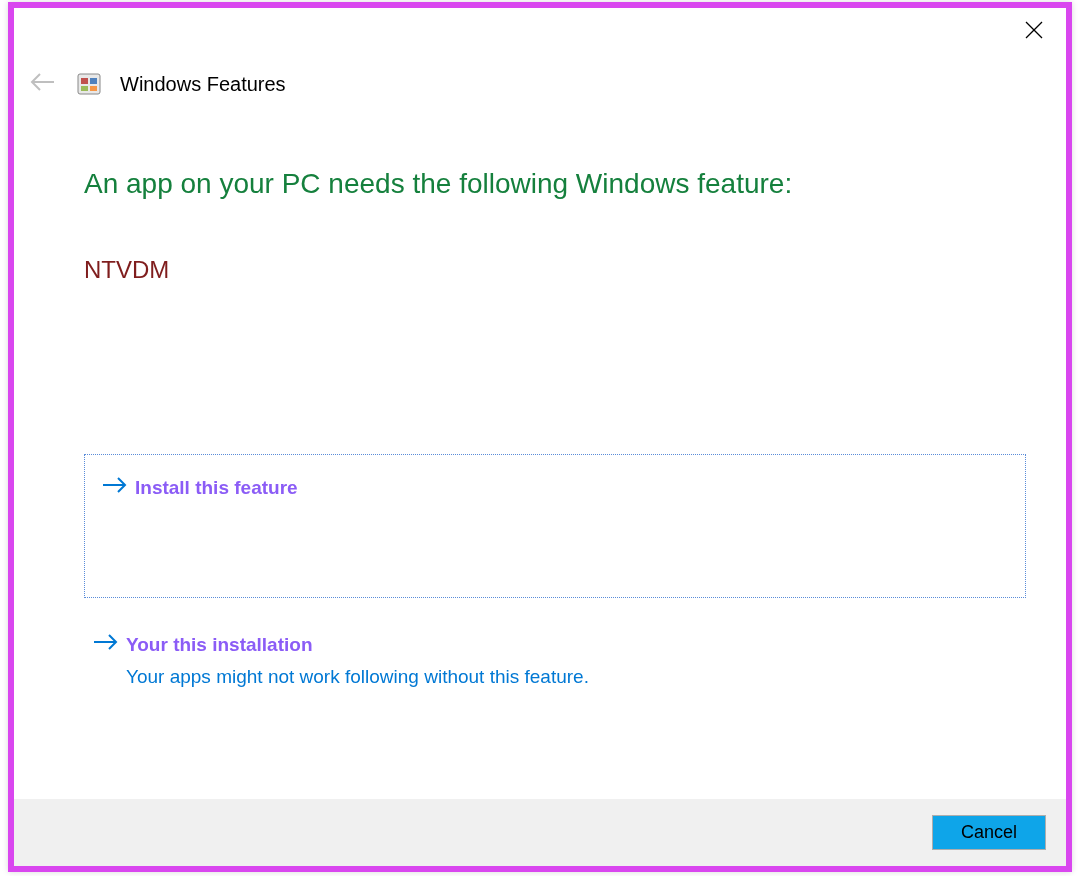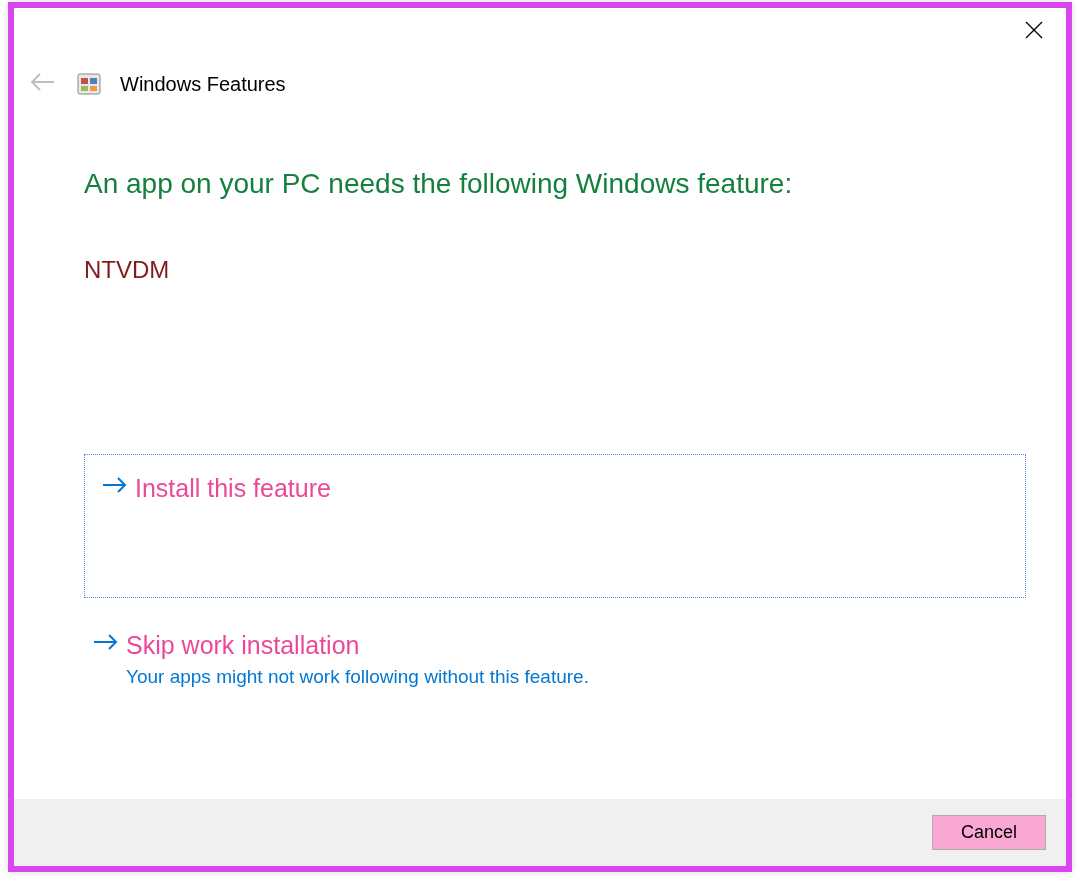--- a/index.html
+++ b/index.html
@@ -99,39 +99,39 @@
       font-size: 24px;
       line-height: 30px;
       font-weight: 400;
       width: 28px;
       text-align: center;
     }
     .option-text-wrap {
       flex: 1;
     }
     .option-title {
-      color: #ec4899;
-      font-size: 25px;
-      font-weight: 400;
+      color: #8b5cf6;
+      font-size: 19px;
+      font-weight: 700;
       line-height: 30px;
     }
     .option-subtitle {
       color: #0078d4;
       font-size: 19px;
       font-weight: 400;
       margin-top: 6px;
     }
     .bottom-bar {
       background: #f0f0f0;
       padding: 16px 20px;
       display: flex;
       justify-content: flex-end;
     }
     .cancel-btn {
-      background: #f9a8d4;
+      background: #0ea5e9;
       border: 1px solid #adadad;
       padding: 6px 28px;
       font-size: 18px;
       font-family: inherit;
       cursor: pointer;
     }
   </style>
 </head>
 <body>
 
@@ -186,21 +186,21 @@
       </div>
 
       <div class="option-row" style="padding-left:8px;">
         <span class="option-arrow">
           <svg width="26" height="22" viewBox="0 0 26 22">
             <line x1="1" y1="11" x2="23" y2="11" stroke="#0078d4" stroke-width="2"></line>
             <polyline points="16,4 23,11 16,18" fill="none" stroke="#0078d4" stroke-width="2"></polyline>
           </svg>
         </span>
         <div class="option-text-wrap">
-          <div class="option-title">Skip work installation</div>
+          <div class="option-title">Your this installation</div>
           <div class="option-subtitle">Your apps might not work following without this feature.</div>
         </div>
       </div>
 
     </div>
   </div>
 
   <div class="bottom-bar">
     <button class="cancel-btn">Cancel</button>
   </div>

